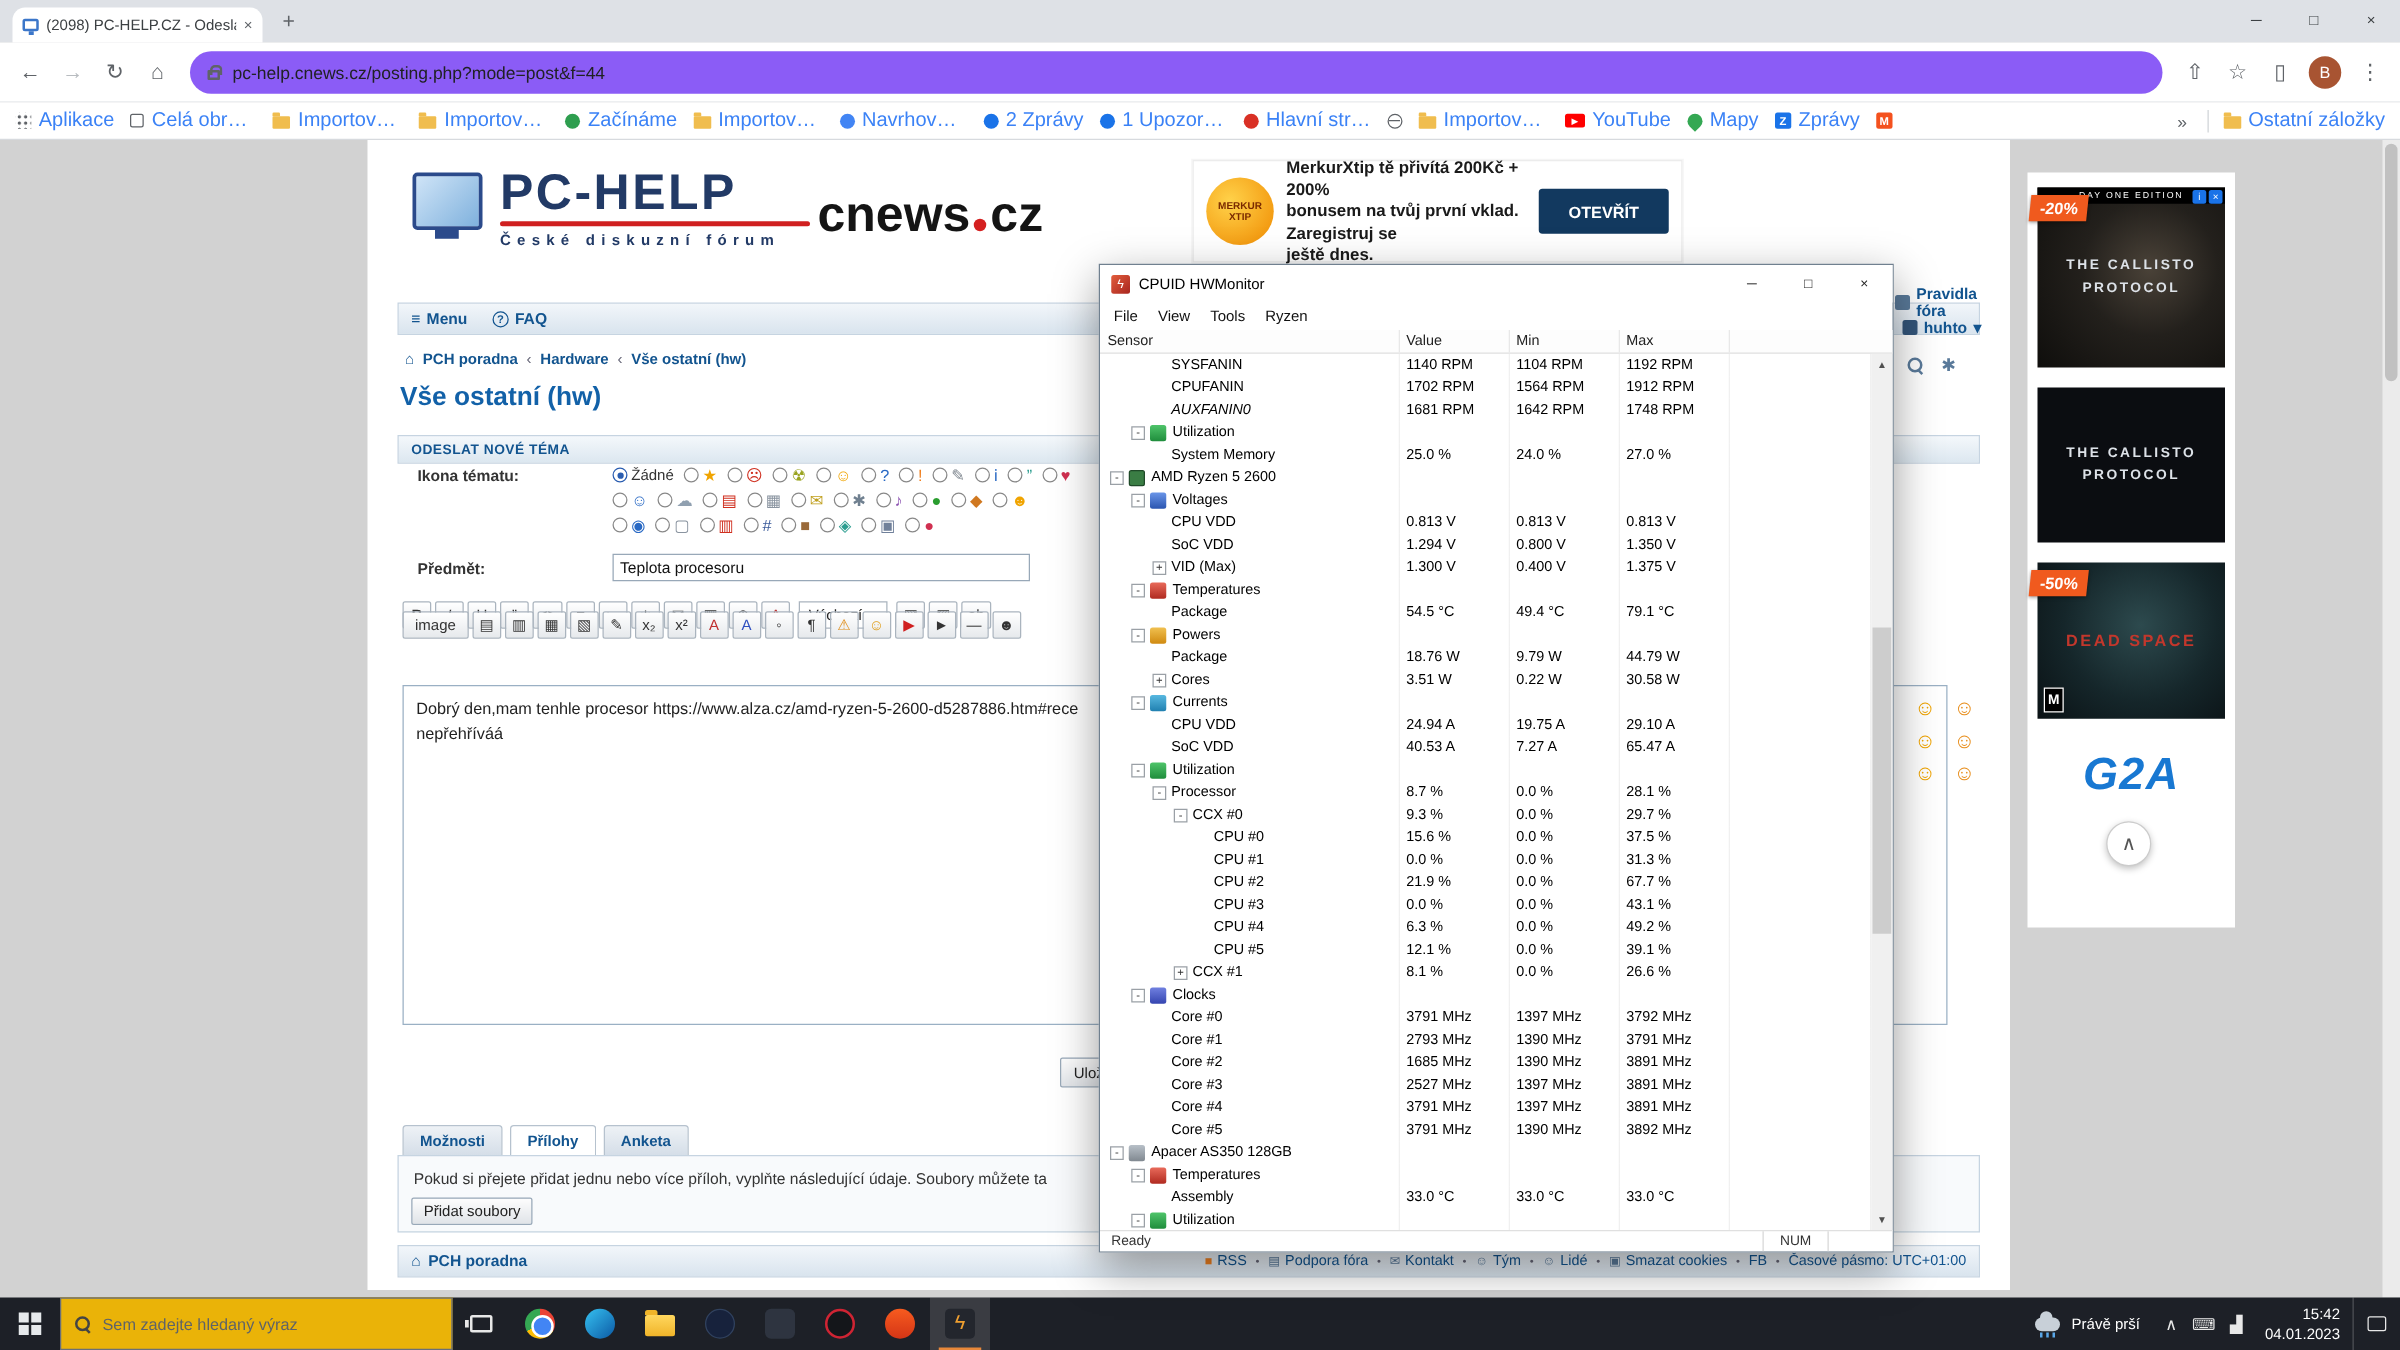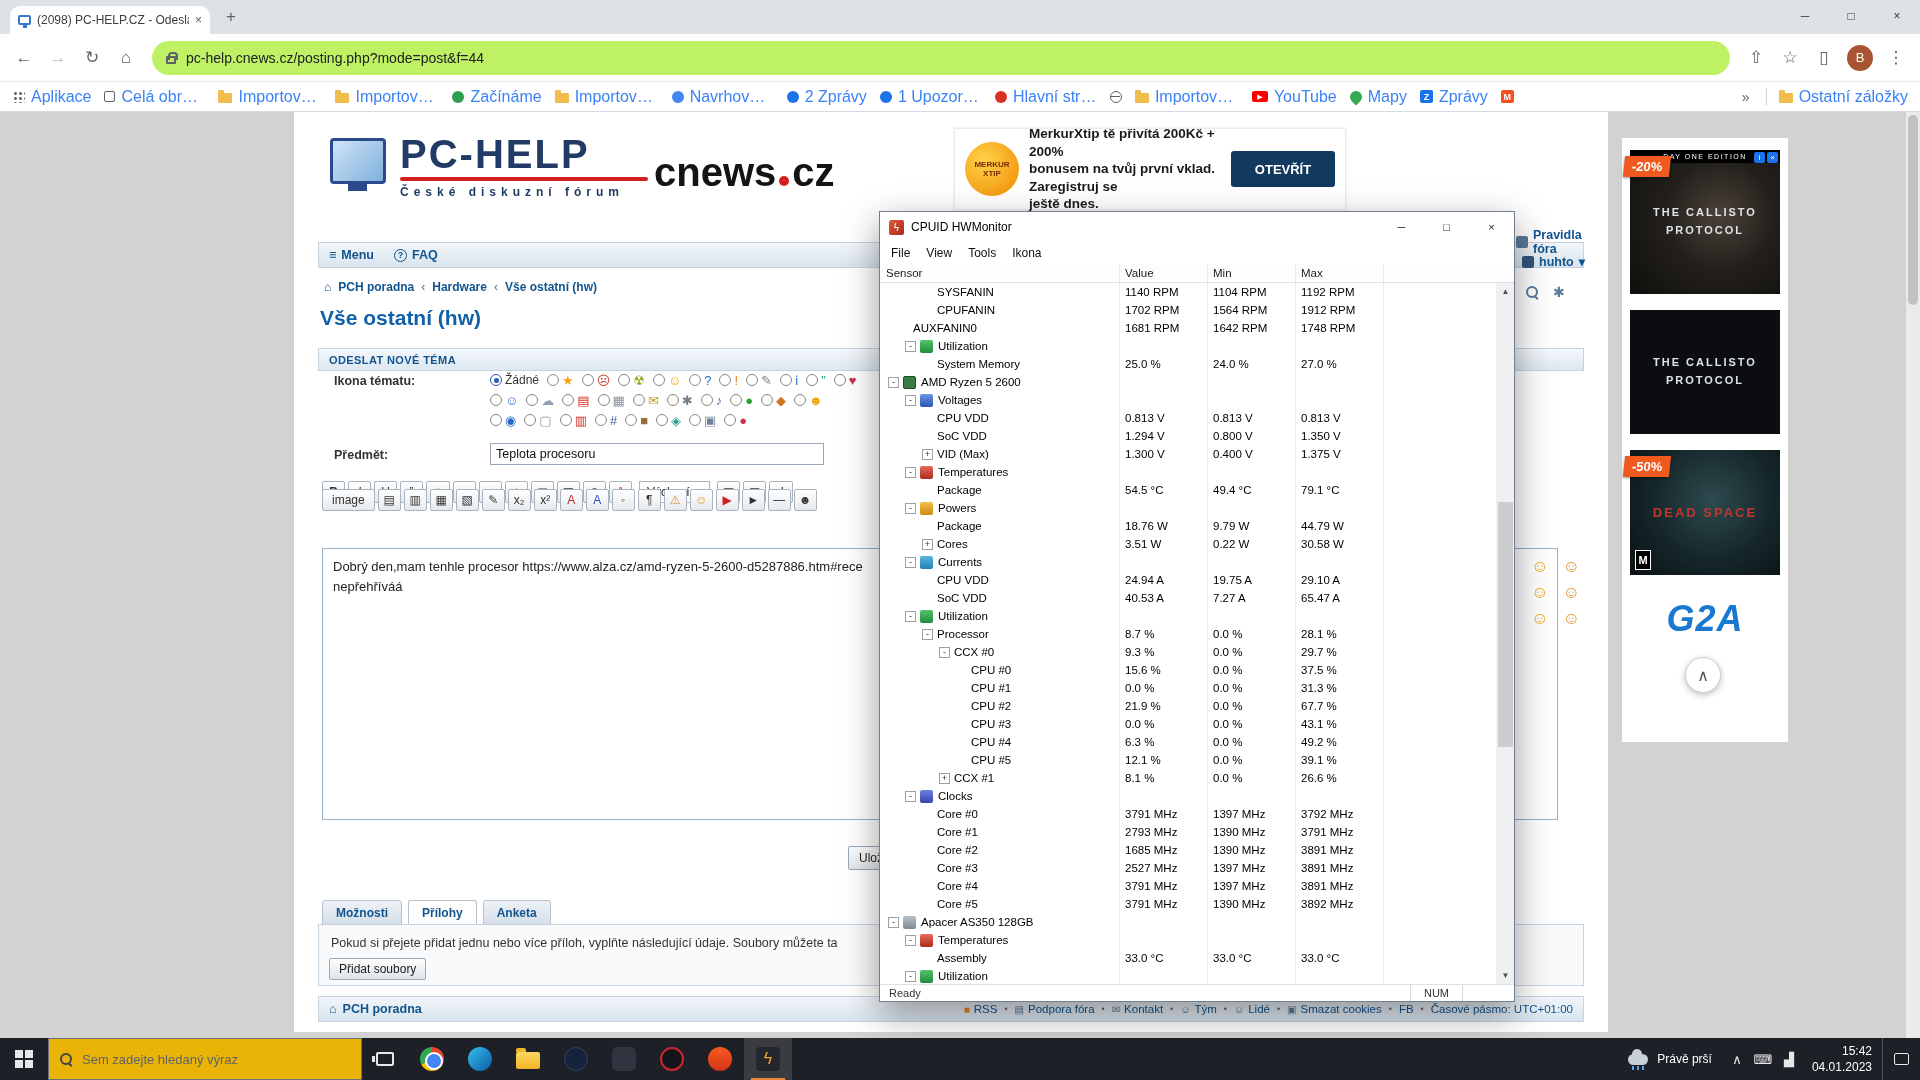--- a/index.html
+++ b/index.html
@@ -15,21 +15,21 @@
 .tab-title{font-size:12px;color:#3c4043;white-space:nowrap;overflow:hidden;flex:1}
 .tab-close{font-size:12px;color:#5f6368;flex:none}
 .newtab{position:absolute;left:220px;top:7px;width:22px;height:22px;text-align:center;line-height:20px;font-size:17px;color:#5f6368}
 .winctl{position:absolute;right:0;top:0;height:34px;display:flex}
 .winctl span{width:46px;text-align:center;line-height:32px;font-size:12px;color:#3c4043}
 
 
 #toolbar{position:absolute;left:0;top:34px;width:100%;height:48px;background:#fff;display:flex;align-items:center;padding:0 8px;gap:2px;border-bottom:1px solid #e8eaed}
 .navbtn{width:32px;height:32px;border-radius:50%;display:flex;align-items:center;justify-content:center;font-size:17px;color:#5f6368;flex:none}
 .navbtn.dis{color:#b8bcc0}
-#omnibox{flex:1;height:34px;background:#bef264;border-radius:17px;display:flex;align-items:center;padding:0 14px;gap:10px;margin:0 8px}
+#omnibox{flex:1;height:34px;background:#8b5cf6;border-radius:17px;display:flex;align-items:center;padding:0 14px;gap:10px;margin:0 8px}
 .lock{width:10px;height:8px;border:2px solid #5f6368;border-radius:1px;position:relative;margin-top:4px;flex:none}
 .lock::before{content:"";position:absolute;left:0px;top:-6px;width:6px;height:6px;border:2px solid #5f6368;border-bottom:none;border-radius:4px 4px 0 0}
 .url{font-size:14px;color:#202124;white-space:nowrap}
 .avatar{width:26px;height:26px;border-radius:50%;background:#a85432;color:#fff;font-size:13px;display:flex;align-items:center;justify-content:center;margin:0 5px;flex:none}
 
 
 #bmbar{position:absolute;left:0;top:82px;width:100%;height:30px;background:#fff;border-bottom:1px solid #d7dade;display:flex;align-items:center;padding:0 12px;gap:12px}
 #bm-items{display:flex;align-items:center;gap:13px;flex:1;overflow:hidden}
 .bm{display:flex;align-items:center;gap:6px;flex:none}
 .bml{font-size:16px;color:#3b82f6;max-width:84px;overflow:hidden;text-overflow:ellipsis;white-space:nowrap}
@@ -670,21 +670,21 @@
         <span class="hw-ctl">
           <span>─</span>
           <span>□</span>
           <span>×</span>
         </span>
       </div>
       <div class="hw-menu" id="hw-menu">
           <span>File</span>
           <span>View</span>
           <span>Tools</span>
-          <span>Ikona</span>
+          <span>Ryzen</span>
         </div>
       <div class="hw-header" id="hw-header">
           <span class="hc hc-s">Sensor</span>
           <span class="hc hc-v">Value</span>
           <span class="hc hc-v">Min</span>
           <span class="hc hc-v">Max</span>
           <span class="hc hc-f"></span>
         </div>
       <div class="hw-body" id="hw-body">
           <div class="hrow">
@@ -701,21 +701,21 @@
             <span class="hc hc-s" style="padding-left: 42px;">
               <span class="hboxsp"></span>
               <span class="hlbl">CPUFANIN</span>
             </span>
             <span class="hc hc-v">1702 RPM</span>
             <span class="hc hc-v">1564 RPM</span>
             <span class="hc hc-v">1912 RPM</span>
             <span class="hc hc-f"></span>
           </div>
           <div class="hrow">
-            <span class="hc hc-s" style="padding-left: 18px;">
+            <span class="hc hc-s" style="padding-left: 42px; font-style: italic;">
               <span class="hboxsp"></span>
               <span class="hlbl">AUXFANIN0</span>
             </span>
             <span class="hc hc-v">1681 RPM</span>
             <span class="hc hc-v">1642 RPM</span>
             <span class="hc hc-v">1748 RPM</span>
             <span class="hc hc-f"></span>
           </div>
           <div class="hrow">
             <span class="hc hc-s" style="padding-left: 25px;">

